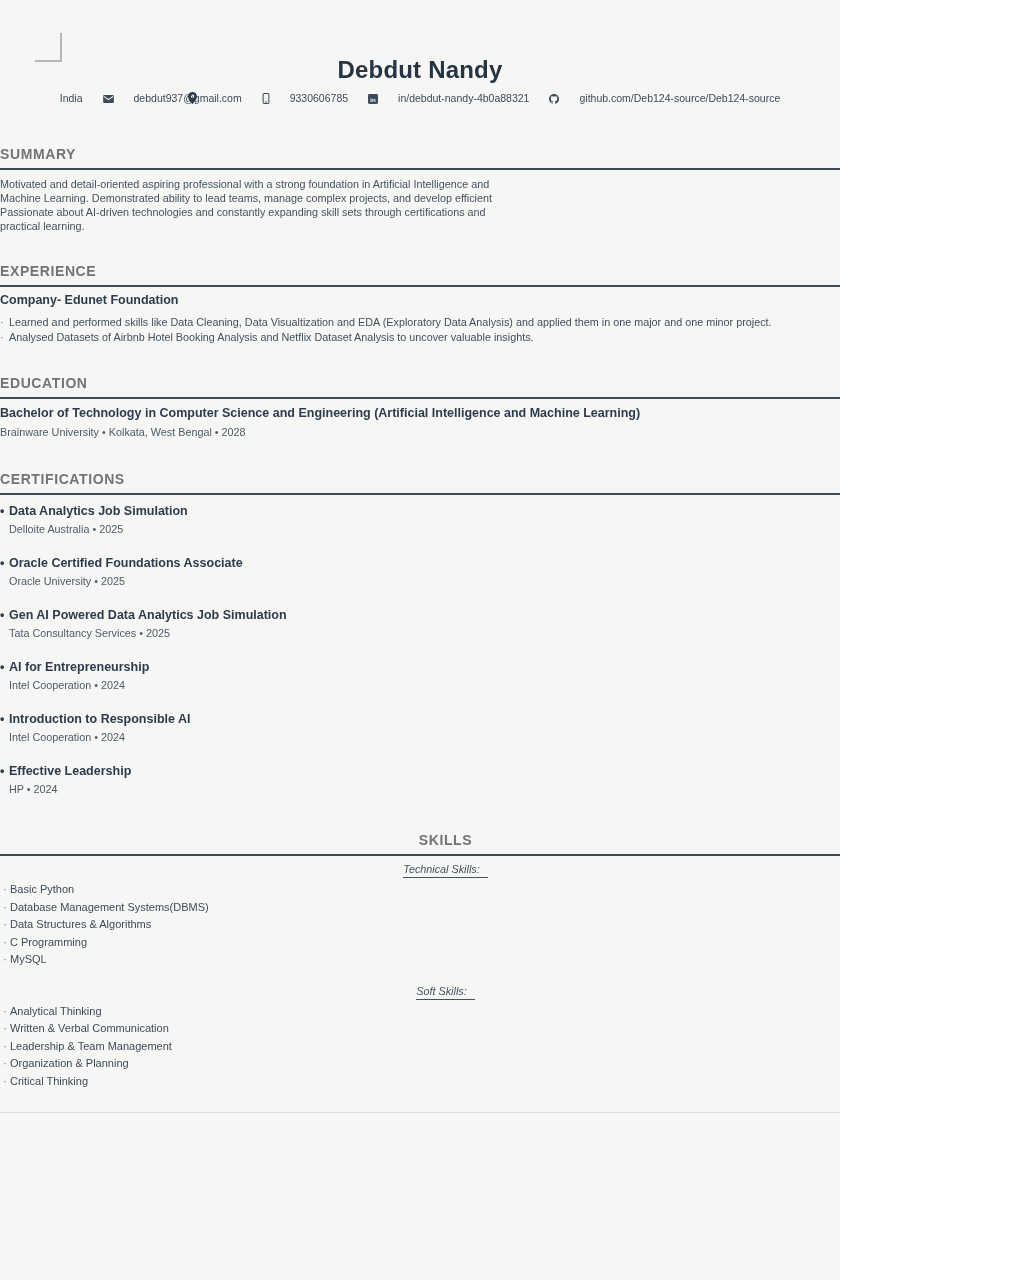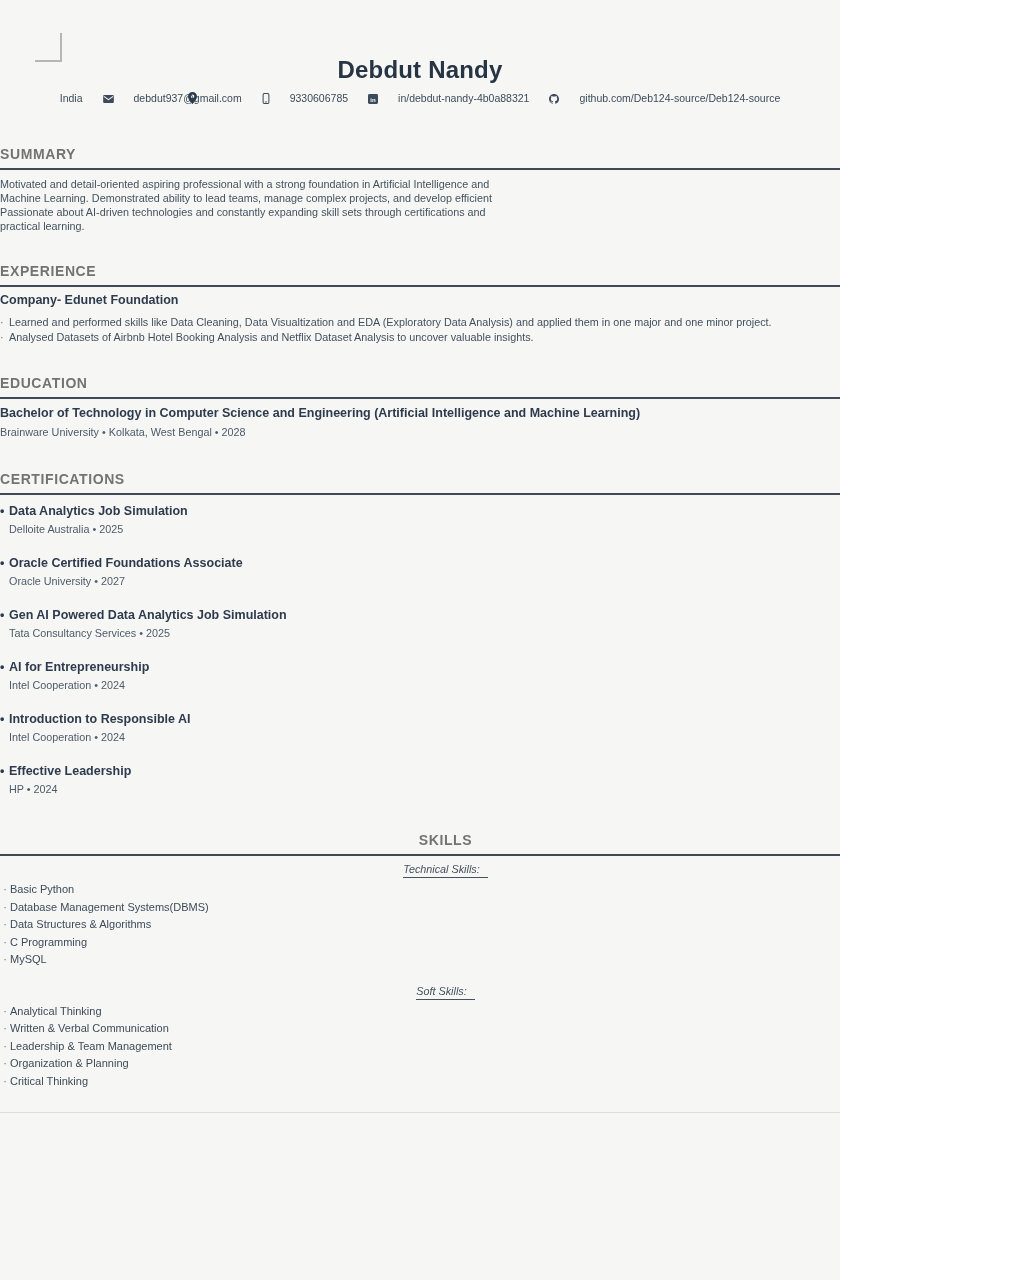--- a/index.html
+++ b/index.html
@@ -166,21 +166,21 @@
           <span>Data Analytics Job Simulation</span>
         </div>
         <div class="cert-sub">Delloite Australia • 2025</div>
       </div>
 
       <div class="cert-item">
         <div class="cert-title">
           <span class="blt">•</span>
           <span>Oracle Certified Foundations Associate</span>
         </div>
-        <div class="cert-sub">Oracle University • 2027</div>
+        <div class="cert-sub">Oracle University • 2025</div>
       </div>
 
       <div class="cert-item">
         <div class="cert-title">
           <span class="blt">•</span>
           <span>Gen AI Powered Data Analytics Job Simulation</span>
         </div>
         <div class="cert-sub">Tata Consultancy Services • 2025</div>
       </div>
 

